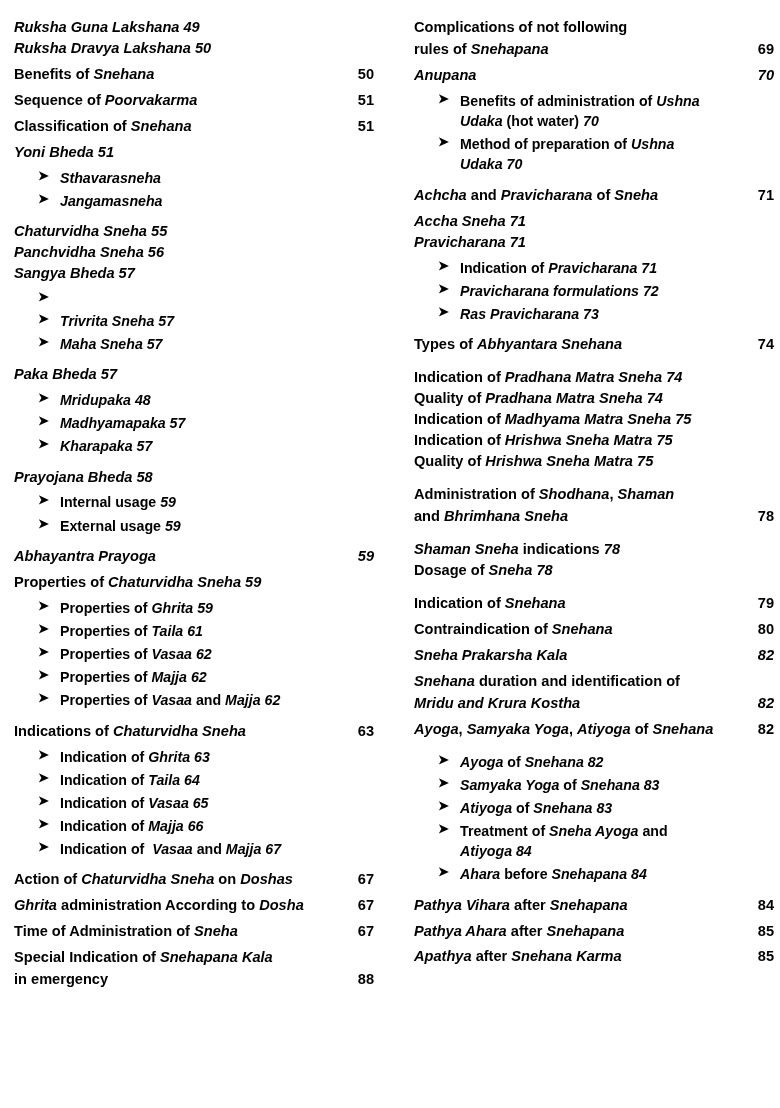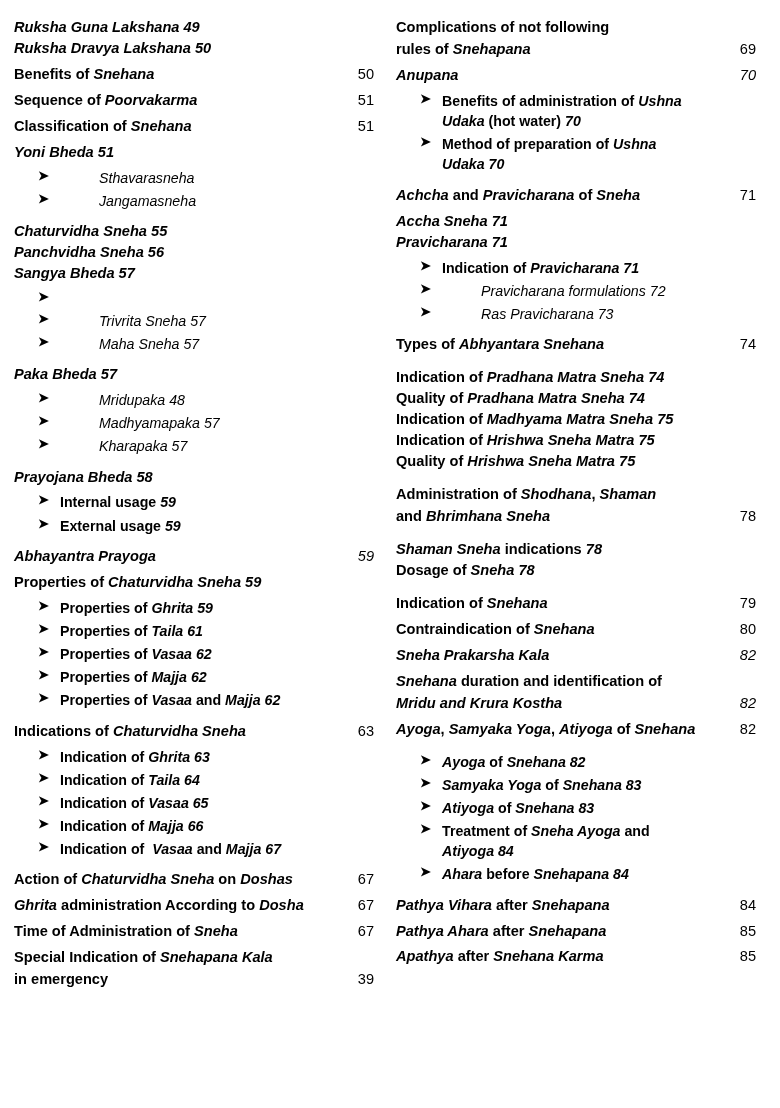--- a/index.html
+++ b/index.html
@@ -14,42 +14,42 @@
     color: #000000;
     overflow: hidden;
   }
   .page {
     width: 780px;
     height: 1108px;
     position: relative;
     box-sizing: border-box;
     padding: 18px 14px 10px 14px;
     display: flex;
-    gap: 22px;
+    gap: 40px;
   }
   .col {
     width: 360px;
     flex: 0 0 360px;
   }
   .entry {
     display: flex;
     align-items: flex-start;
     font-size: 14.6px;
     line-height: 1.30;
     margin: 0 0 7px 0;
   }
   .entry .txt {
     flex: 1 1 auto;
     padding-right: 6px;
   }
   .entry .pg {
     flex: 0 0 auto;
     width: 26px;
     text-align: right;
-    font-weight: 400;
+    font-weight: 700;
   }
   
   .lv0 { font-weight: 600; justify-content: center; }
   .lv0 .txt { font-weight: 600; }
   
   .ital { font-style: italic; font-weight: 600; }
   .ital .txt { font-style: italic; font-weight: 600; }
   .tight { margin-bottom: 2px; }
   .tight2 { margin-bottom: 3px; }
   
@@ -63,21 +63,21 @@
   }
   .sub .arrow {
     flex: 0 0 auto;
     width: 22px;
     font-size: 13px;
     line-height: 1.28;
     color: #000;
     font-weight: 700;
   }
   .sub .txt { flex: 1 1 auto; }
-  .sub.i .txt { font-style: italic; font-weight: 400; margin-left: 39px; }
+  .sub.i .txt { font-style: italic; font-weight: 700; }
   .sub.r .txt { font-weight: 600; }
   .gap-s { height: 7px; }
   i { font-style: italic; }
   .arrowglyph {
     display: inline-block;
     transform: translateY(-1px);
   }
 </style>
 </head>
 <body>
@@ -265,21 +265,21 @@
       <span class="txt">Time of Administration of <i>Sneha</i></span>
       <span class="pg">67</span>
     </div>
 
     <div class="entry lv0 tight2">
       <span class="txt">Special Indication of <i>Snehapana Kala</i></span>
       <span class="pg"></span>
     </div>
     <div class="entry lv0">
       <span class="txt">in emergency</span>
-      <span class="pg">39</span>
+      <span class="pg">88</span>
     </div>
 
   </div>
 
   <div class="col">
 
     <div class="entry lv0 tight2">
       <span class="txt">Complications of not following</span>
       <span class="pg"></span>
     </div>

